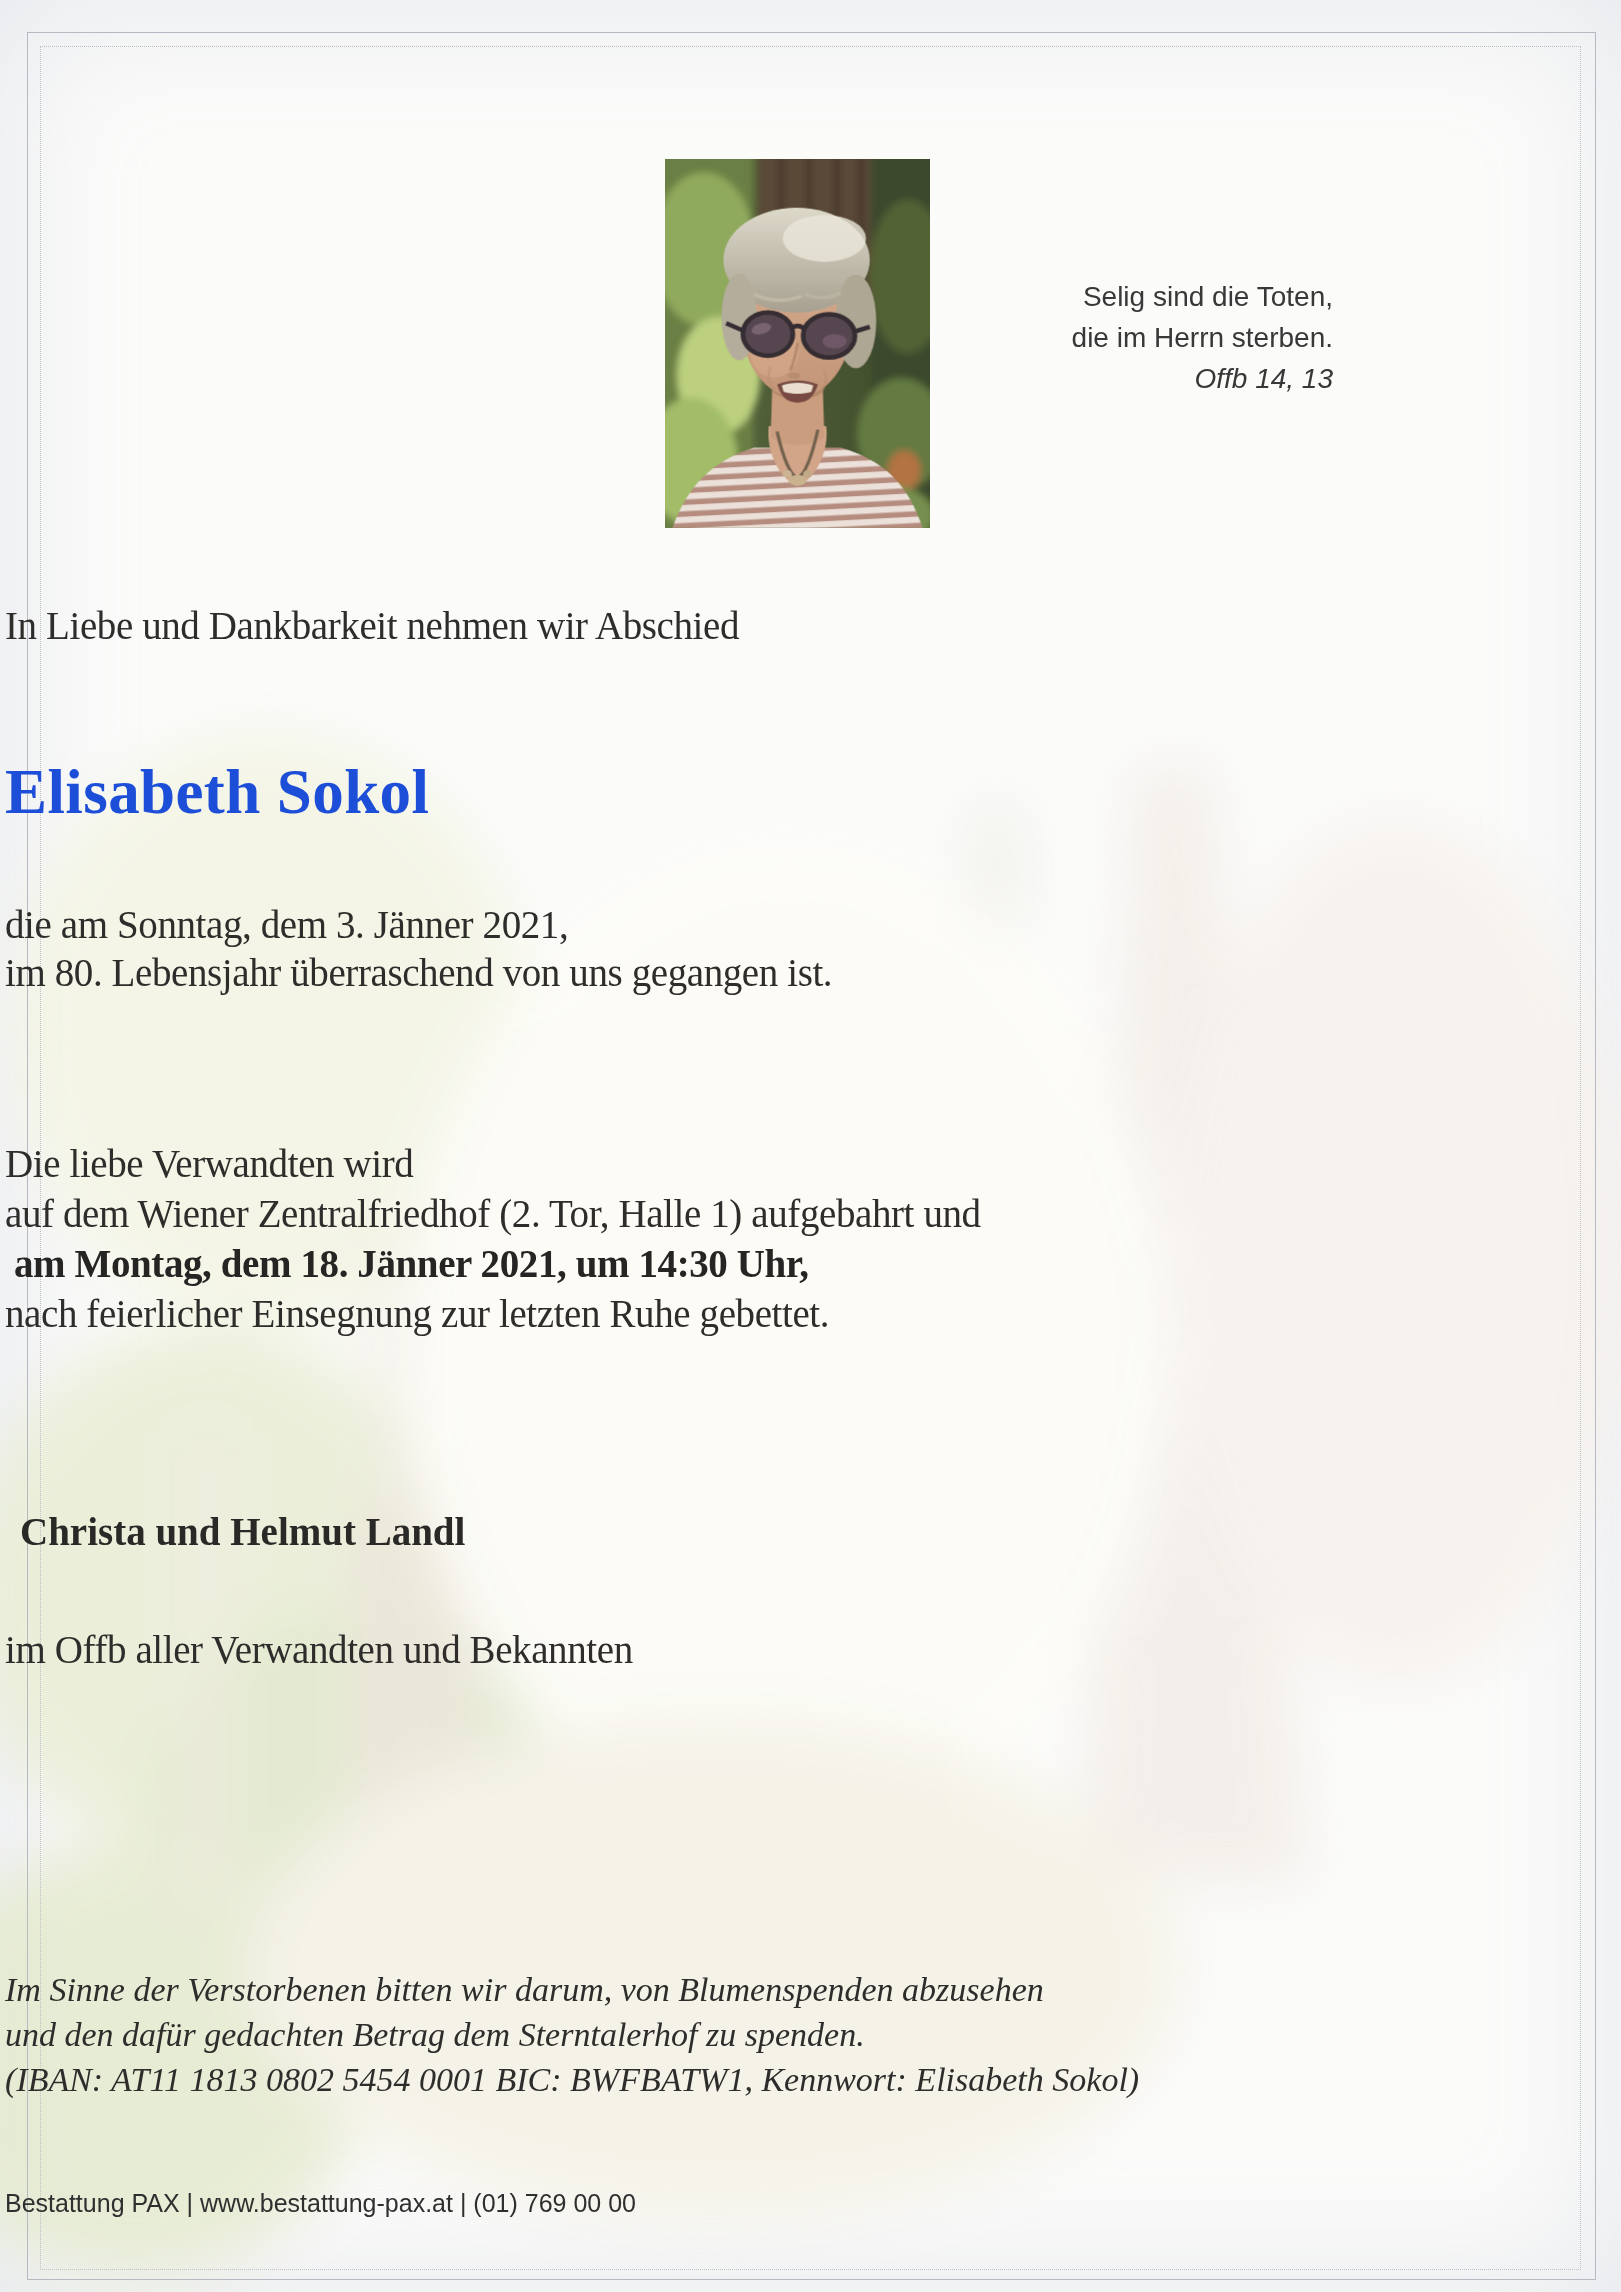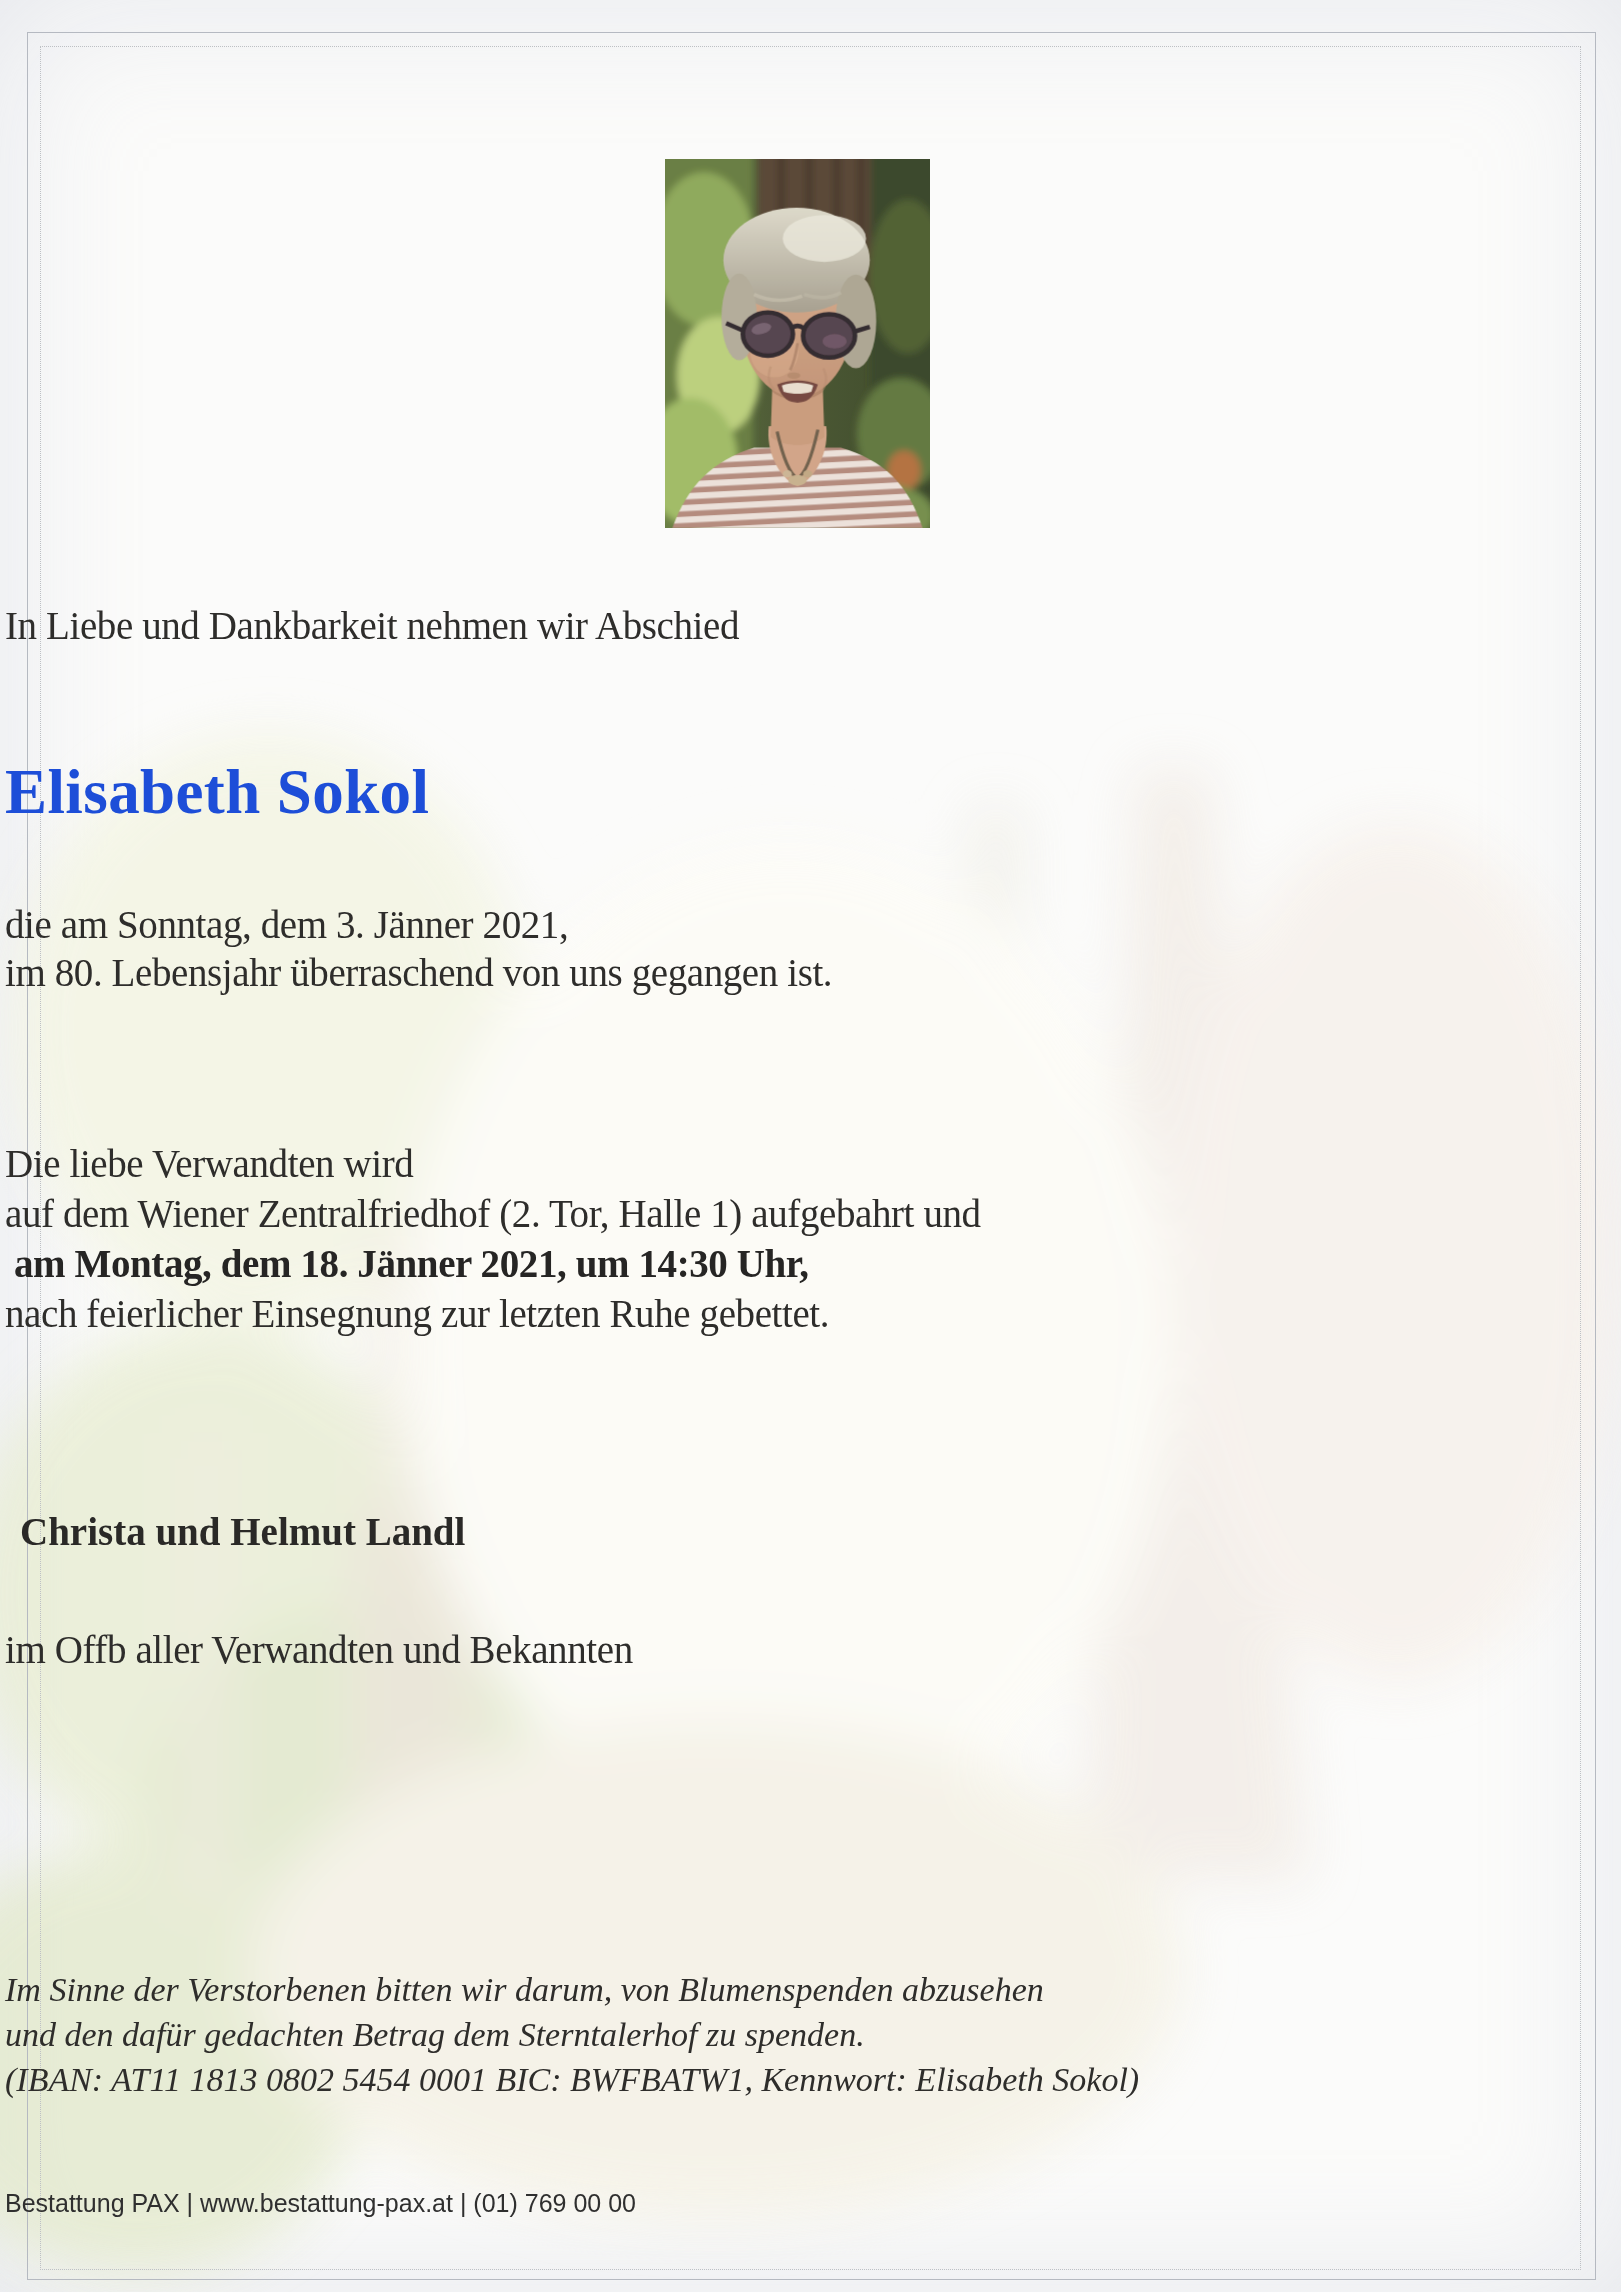--- a/index.html
+++ b/index.html
@@ -145,20 +145,25 @@
         <ellipse cx="183" cy="202" rx="13" ry="8" fill="#7c5c6e" opacity="0.6"></ellipse>
         <path d="M121,302 C128,334 136,350 143,354 C150,350 158,332 165,300" stroke="#6b5a45" stroke-width="3.5" fill="none"></path>
         <ellipse cx="143" cy="356" rx="10" ry="6" fill="#c6ae89"></ellipse>
         <ellipse cx="132" cy="349" rx="5" ry="4" fill="#cab291"></ellipse>
         <ellipse cx="154" cy="349" rx="5" ry="4" fill="#bfa57f"></ellipse>
       </g>
       <rect width="286" height="409" fill="#ffffff" opacity="0.05"></rect>
     </svg>
   </div>
 
+  <div class="quote">
+    <div>Selig sind die Toten,</div>
+    <div>die im Herrn sterben.</div>
+    <div class="ref">Offb 14, 13</div>
+  </div>
 
   <div class="block intro">
     <div>In Liebe und Dankbarkeit nehmen wir Abschied</div>
   </div>
 
   <div class="block name">Elisabeth Sokol</div>
 
   <div class="block death">
     <div>die am Sonntag, dem 3. Jänner 2021,</div>
     <div>im 80. Lebensjahr überraschend von uns gegangen ist.</div>

